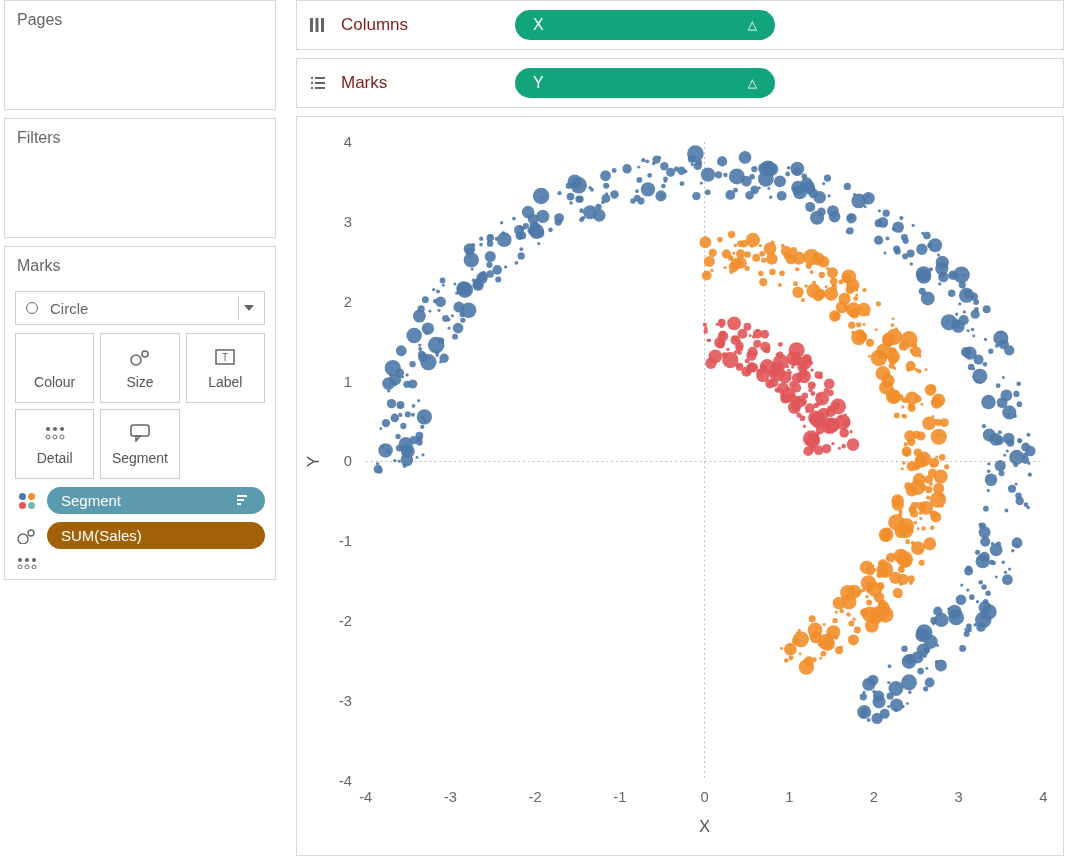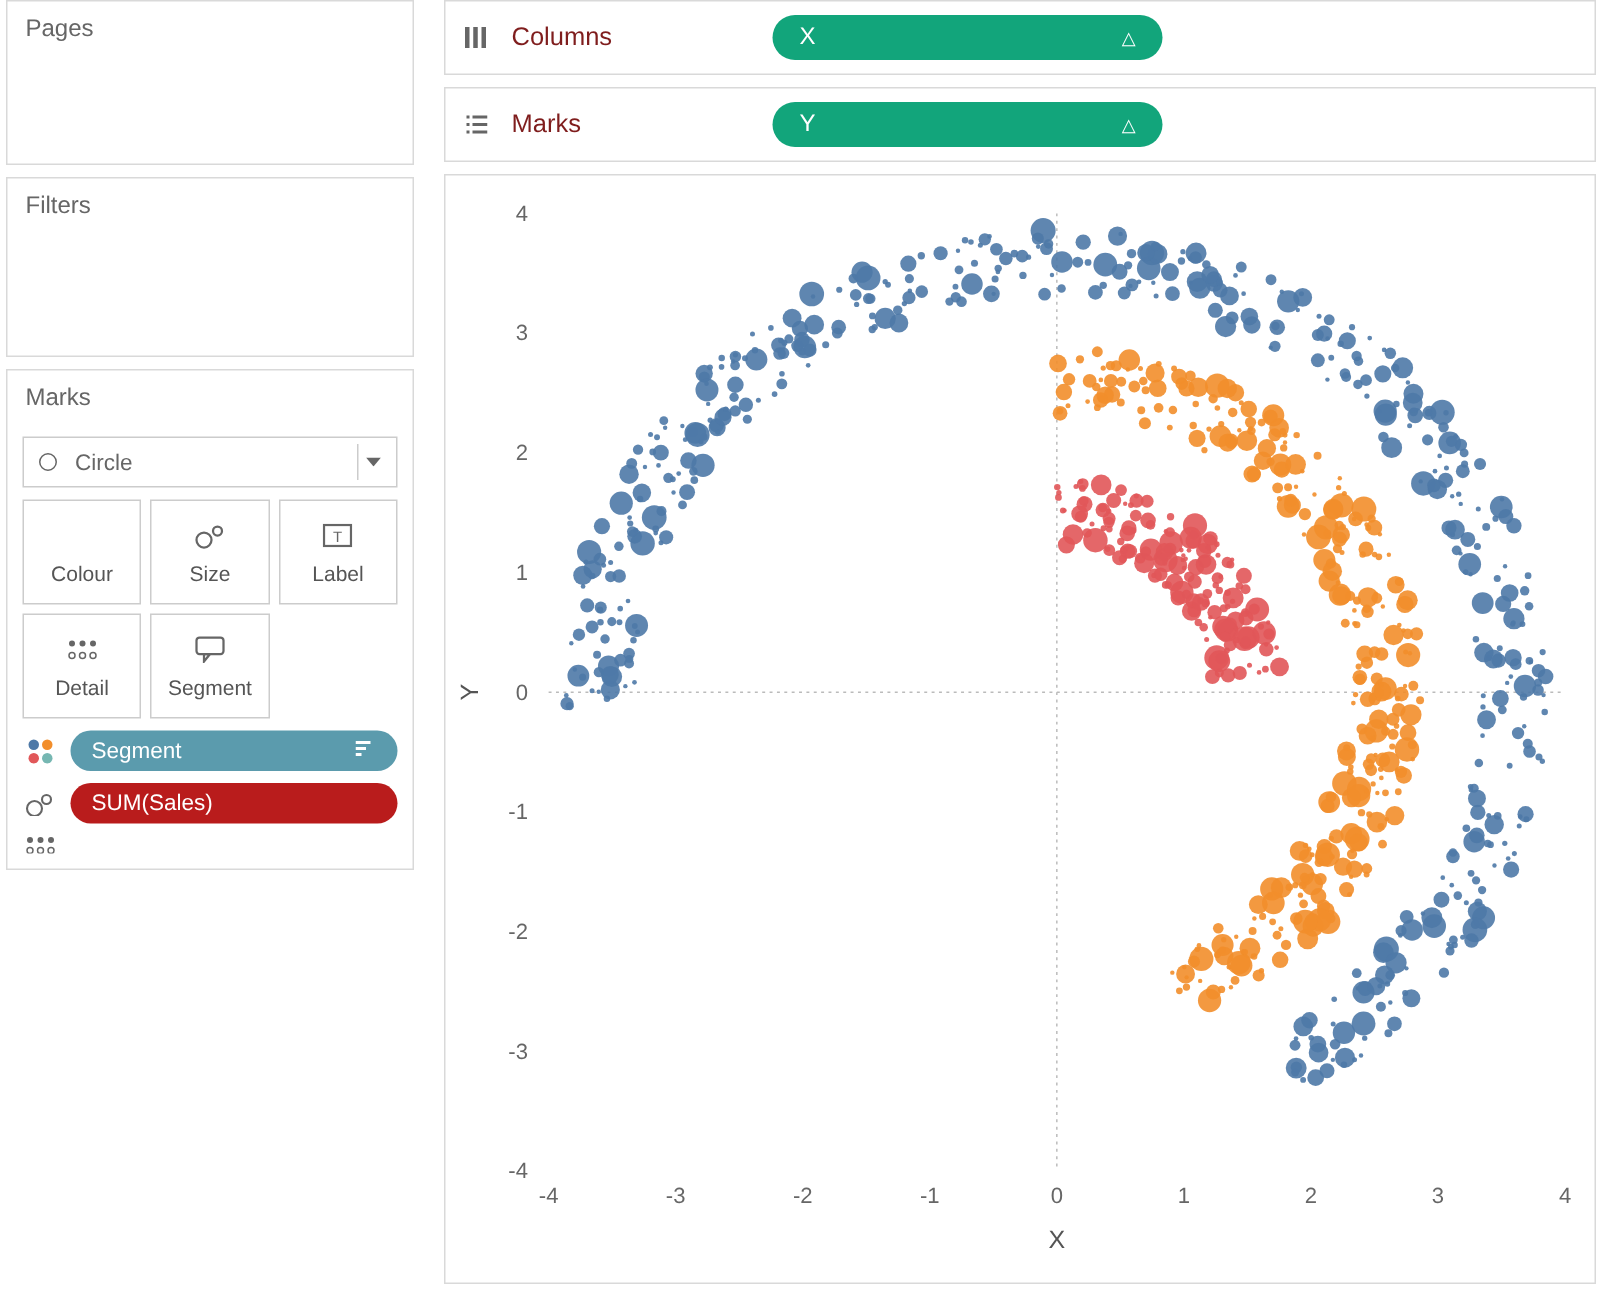--- a/index.html
+++ b/index.html
@@ -19,21 +19,21 @@
   .mark-card{flex:1;border:1px solid #ccc;display:flex;flex-direction:column;align-items:center;justify-content:center;height:70px;font-size:14px;color:#555;gap:6px}
   .mark-cards.row2 .mark-card{flex:0 0 calc(33.33% - 4px)}
   .ic{width:22px;height:22px;display:flex;align-items:center;justify-content:center}
   .ic-colour{display:grid;grid-template-columns:8px 8px;grid-template-rows:8px 8px;gap:2px}
   .ic-colour span{border-radius:50%}
   .ic-size svg,.ic-label svg,.ic-detail svg,.ic-tooltip svg{display:block}
   .pill-row{display:flex;align-items:center;gap:8px;margin:8px 10px 0 10px}
   .pill-row .slot-ic{width:24px;display:flex;justify-content:center}
   .pill{flex:1;border-radius:16px;padding:5px 14px;color:#fff;font-size:15px;display:flex;align-items:center}
   .pill-teal{background:#5b9bad}
-  .pill-green{background:#b91c1c}
+  .pill-green{background:#a16207}
   .pill .sort-ic{margin-left:auto}
 
   .shelf{border:1px solid #d9d9d9;display:flex;align-items:center;height:50px;padding:0 10px;gap:14px}
   .shelf-ic{width:20px;display:flex;justify-content:center}
   .shelf-label{font-size:17px;color:#7f1d1d;width:160px}
   .shelf-pill{background:#12a57b;color:#fff;border-radius:16px;height:30px;width:260px;display:flex;align-items:center;padding:0 18px;font-size:16px}
   .shelf-pill .tri{margin-left:auto;color:#fff;font-size:12px}
 
   .chart-panel{border:1px solid #d9d9d9;height:740px;padding:0;position:relative}
   .chart-wrap{position:absolute;inset:0}

